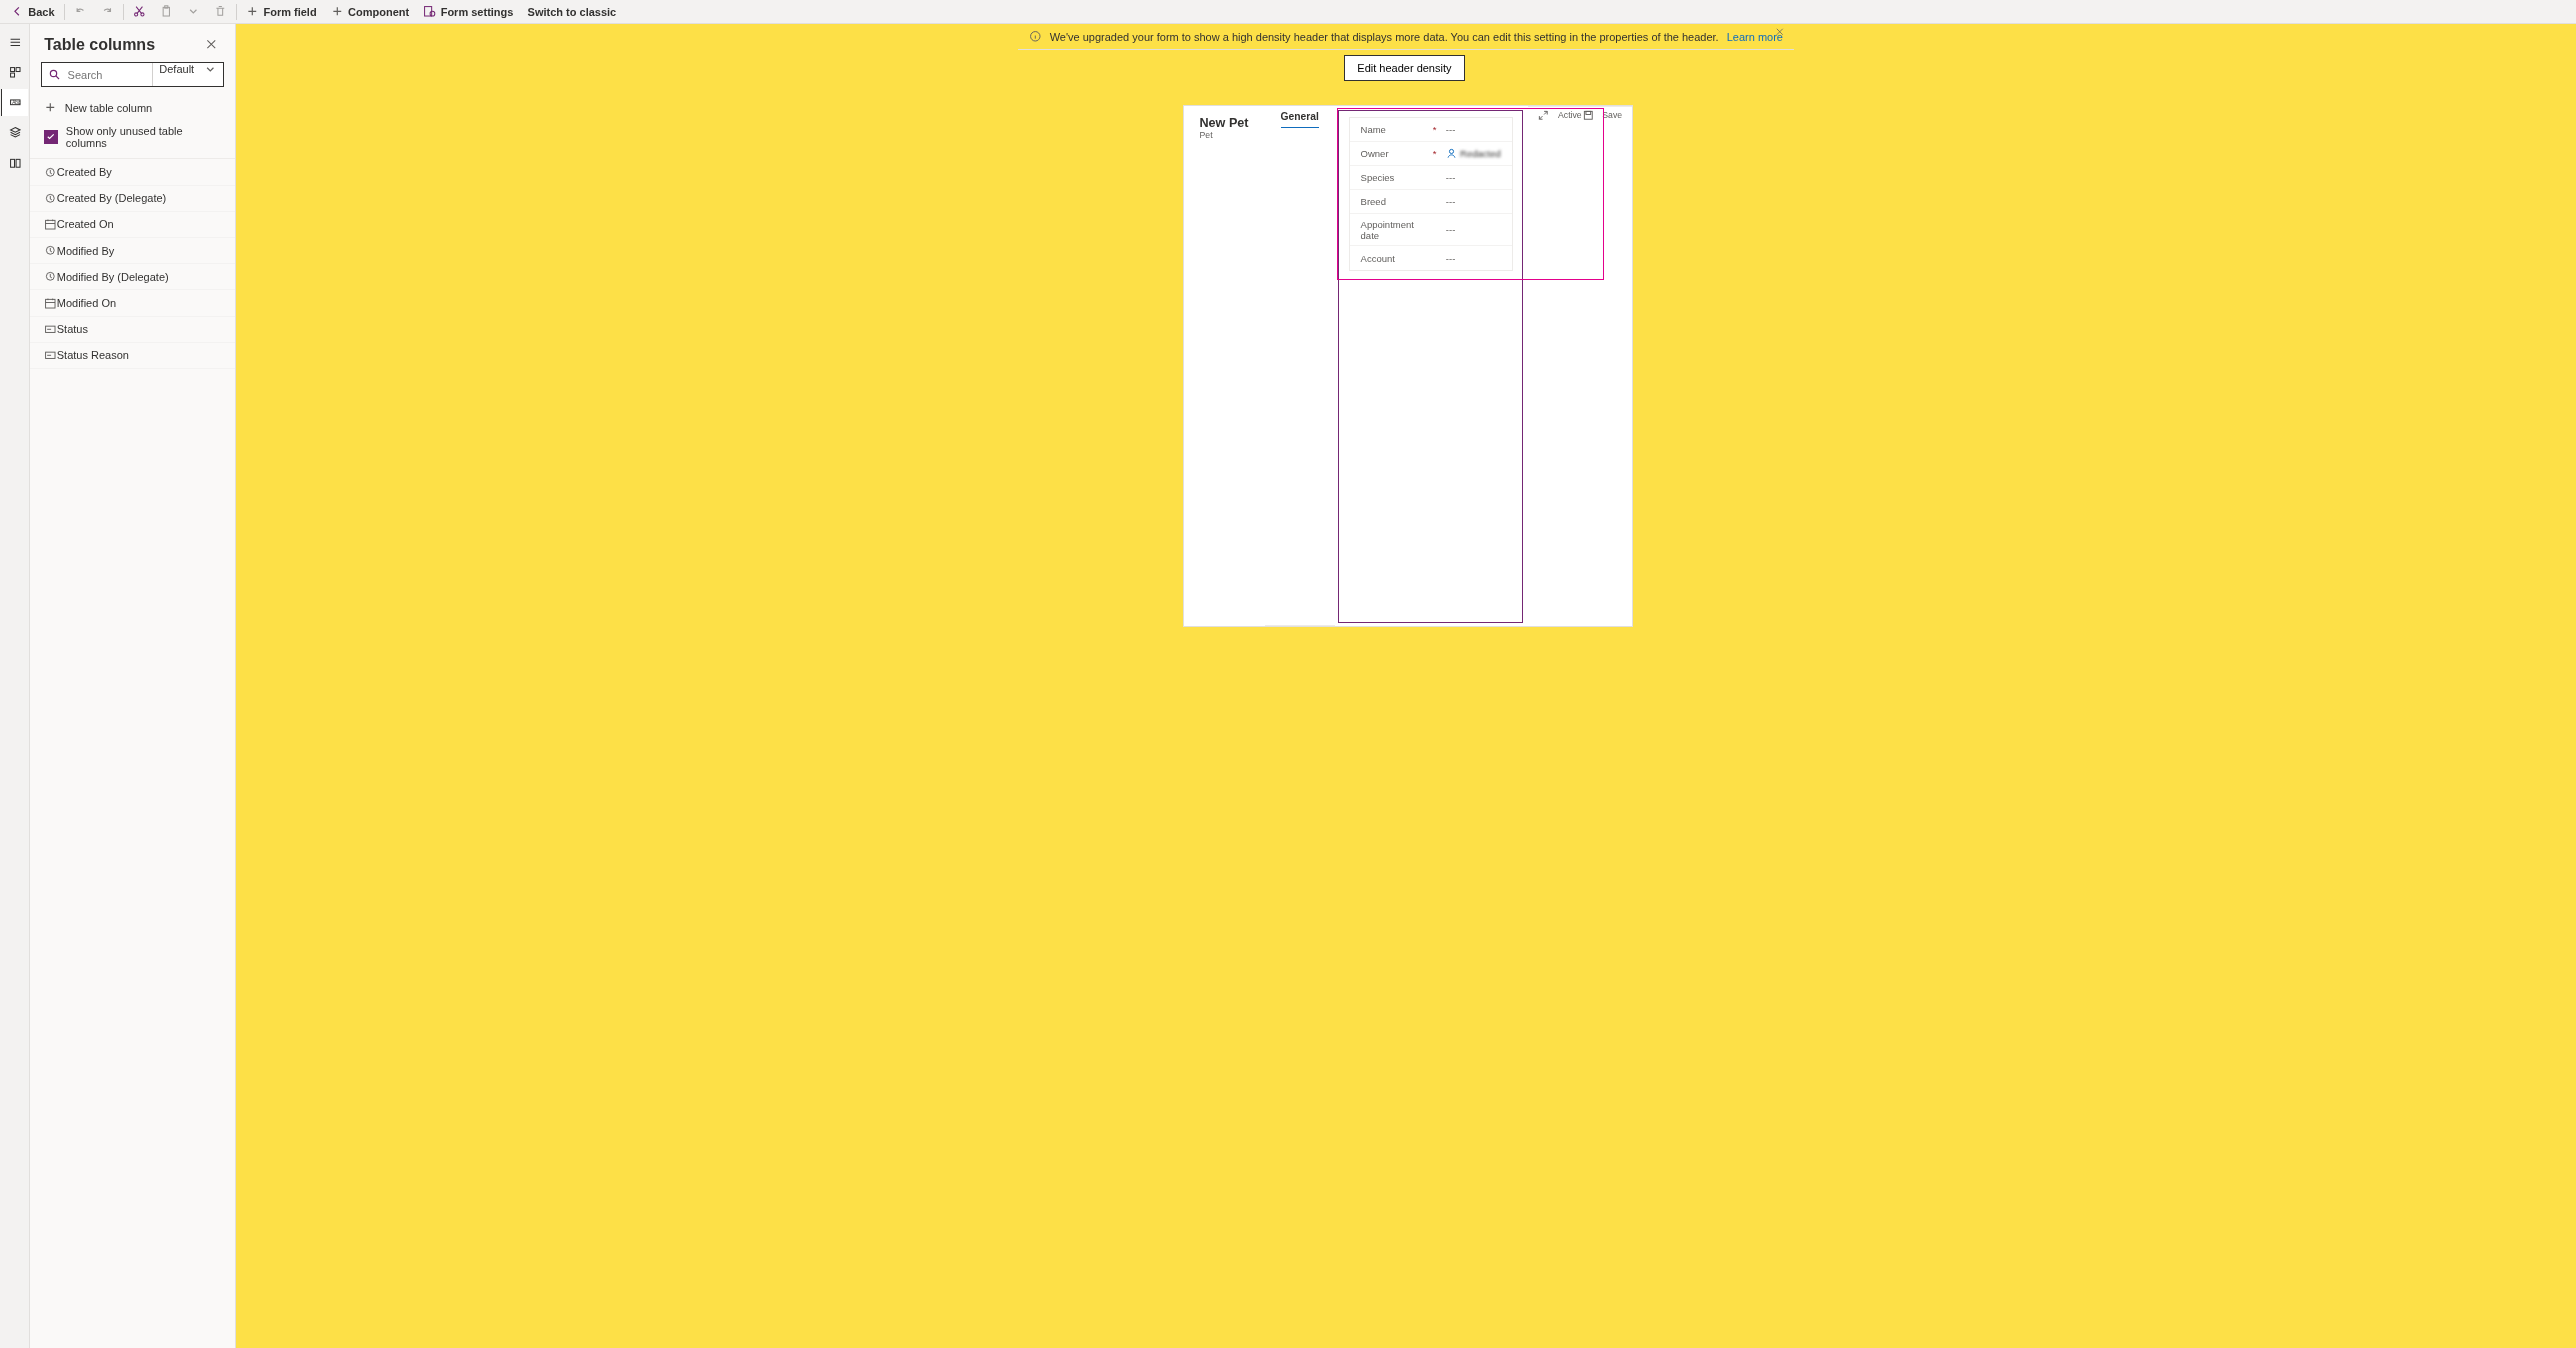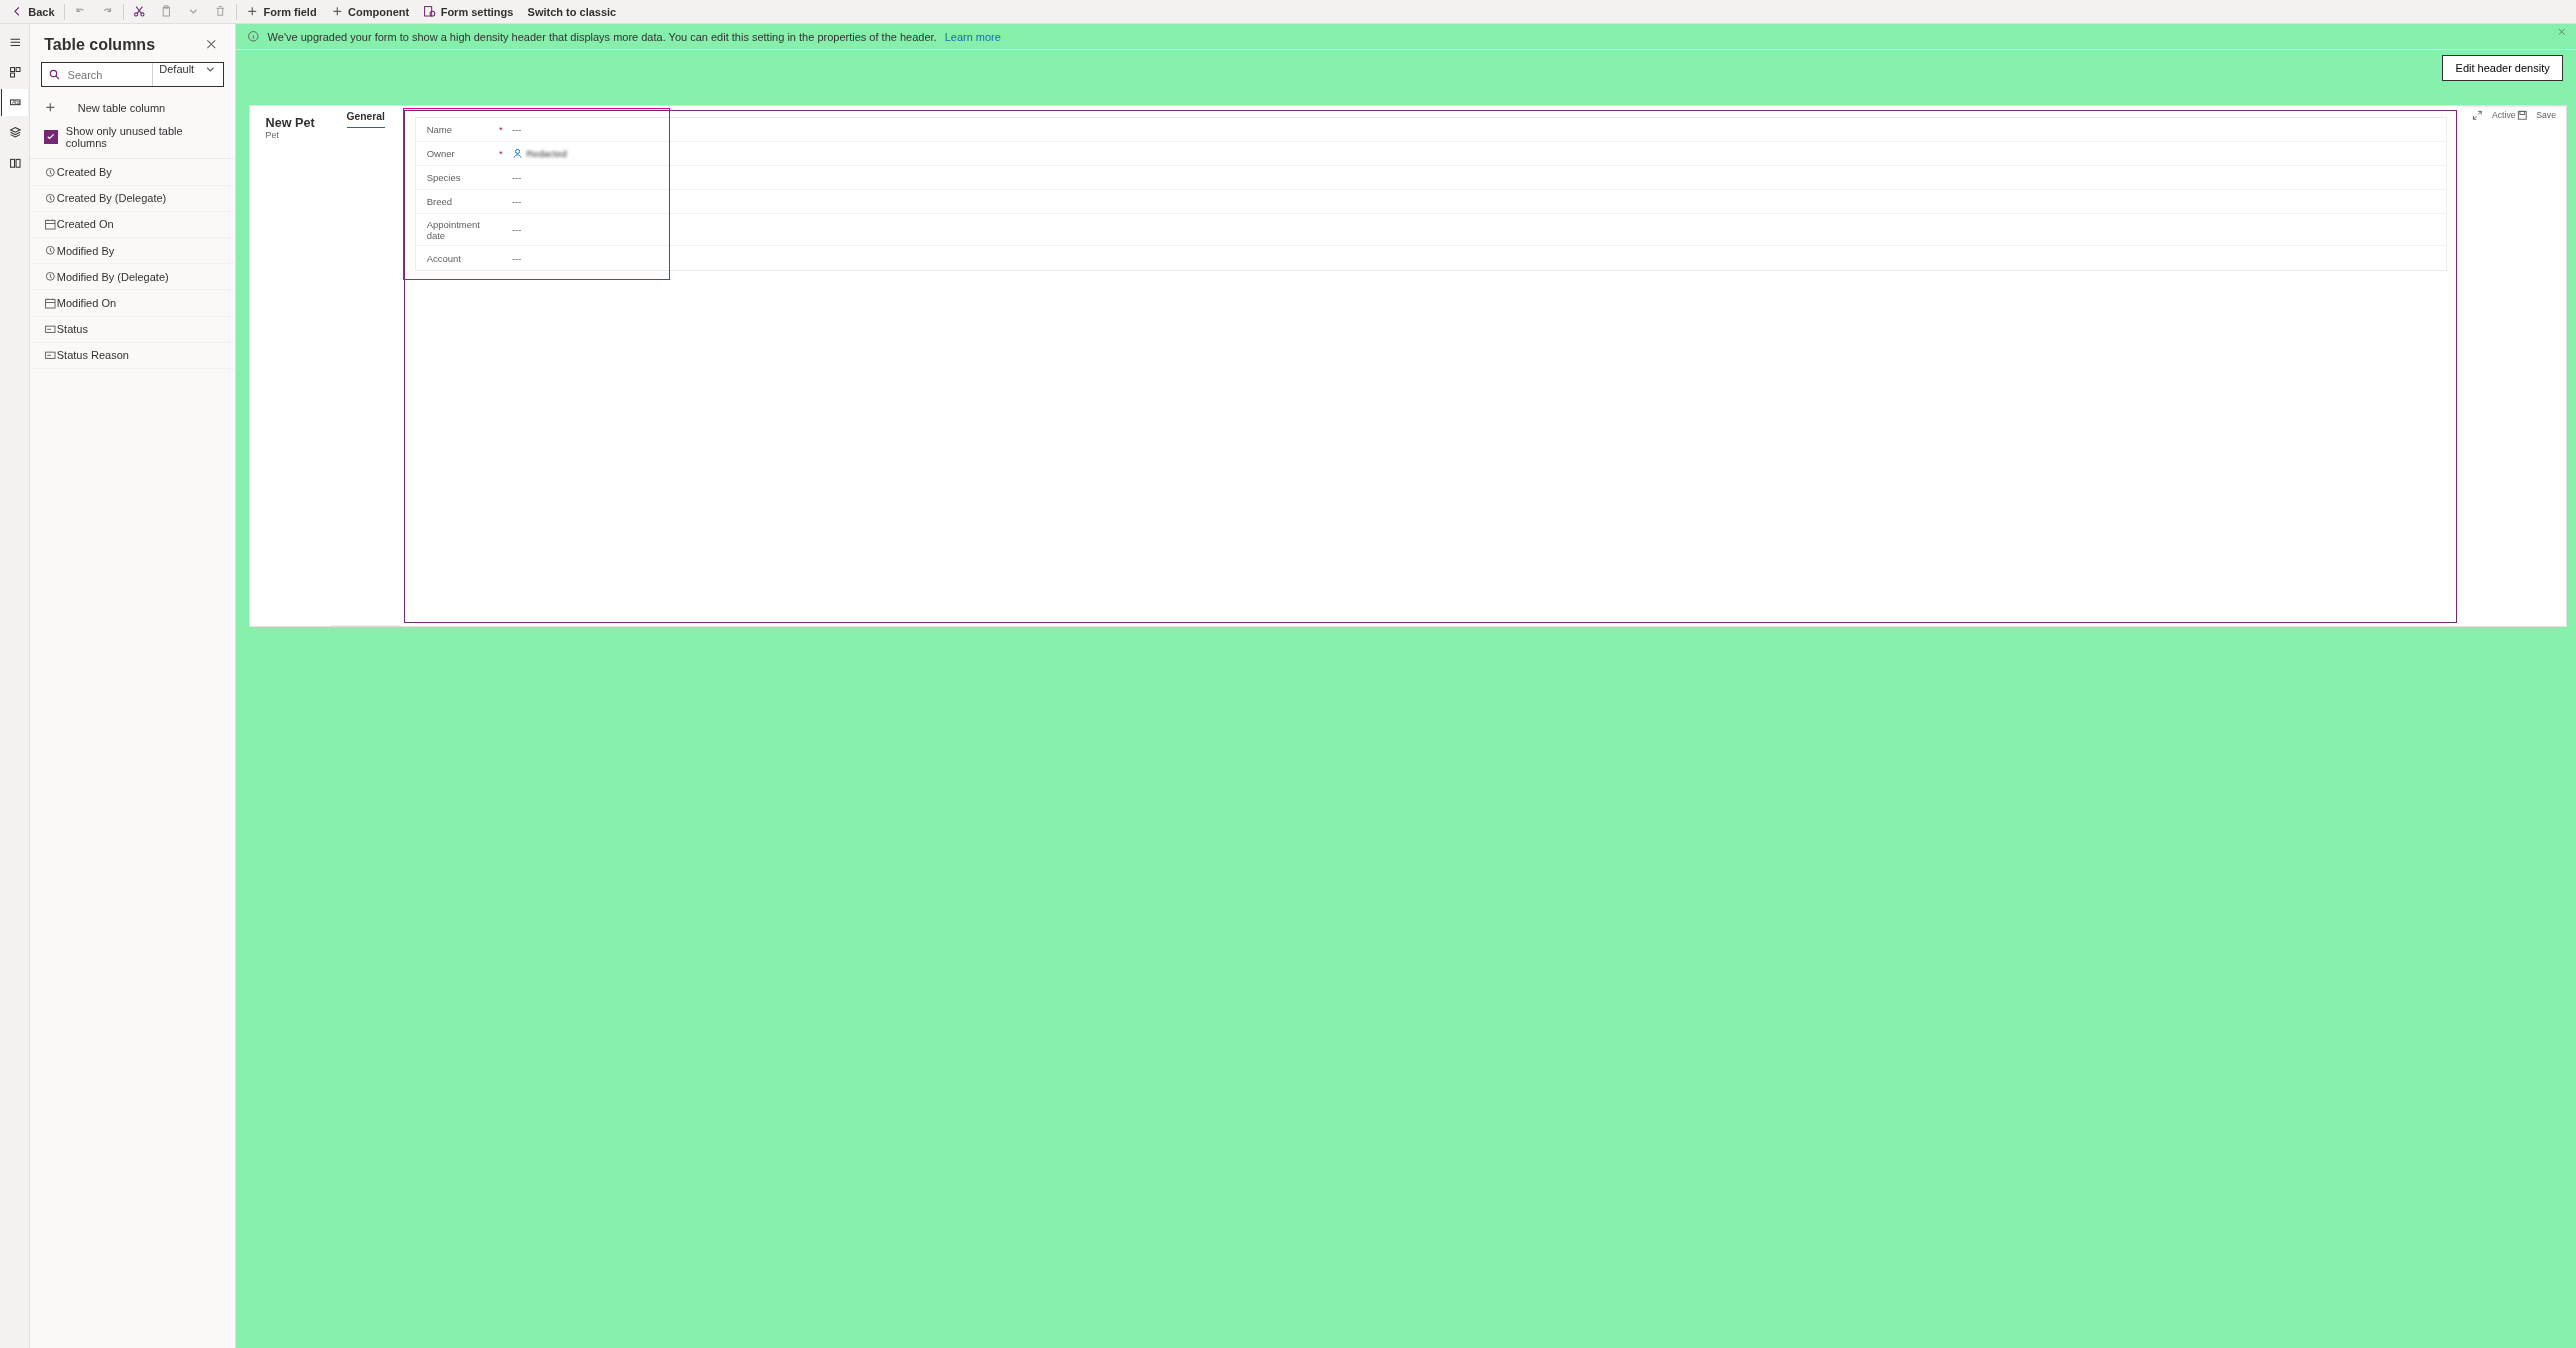--- a/index.html
+++ b/index.html
@@ -24,33 +24,33 @@
   .panel { width:206px; background:#faf9f8; border-right:0.8px solid #e1dfdd; display:flex; flex-direction:column; }
   .panel-head { display:flex; align-items:center; justify-content:space-between; padding:11px 14.2px 8px 14.2px;text-align:center; }
   .panel-title { font-size:16px; font-weight:600; }
   .panel-close { cursor:pointer; width:19px; height:19px; display:flex; align-items:center; justify-content:center; }
 
   .search-row { display:flex; align-items:center; border:0.8px solid #323130; margin:0 11px 8px 11px; height:25px; background:#fff; }
   .search-box { flex:1; display:flex; align-items:center; padding:0 6.3px; gap:4.7px; }
   .search-box input { border:none; outline:none; width:100%; font-size:11px; background:transparent; }
   .filter-dd { width:71px; height:100%; border-left:0.8px solid #d2d0ce; display:flex; align-items:flex-start; justify-content:space-between; padding:0 6.3px; cursor:pointer; }
 
-  .new-col { display:flex; align-items:center; gap:21px; padding:6.3px 14.2px; cursor:pointer; }
+  .new-col { display:flex; align-items:center; gap:8px; padding:6.3px 14.2px; cursor:pointer; }
   .new-col .plus { color:#605e5c; }
 
   .chk-row { display:flex; align-items:center; gap:8px; padding:4.7px 14.2px 9.5px 14.2px; border-bottom:0.8px solid #edebe9; }
   .chk { width:14.2px; height:14.2px; background:#742774; display:flex; align-items:center; justify-content:center; }
   .chk svg { width:9.5px; height:9.5px; stroke:#fff; }
 
   .col-list { flex:1; overflow:auto; }
   .col-item { display:flex; align-items:center; gap:0; padding:6.3px 14.2px; cursor:pointer; border-bottom:0.8px solid #f3f2f1; }
   .col-ic { width:12.6px; height:12.6px; display:flex; align-items:center; justify-content:center; }
 
   
-  .canvas-wrap { flex:1; display:flex; flex-direction:column; min-height:0; background:#86efac; }
+  .canvas-wrap { flex:1; display:flex; flex-direction:column; min-height:0; background:#fde047;align-items:center; }
   .info-bar { display:flex; align-items:center; justify-content:space-between; padding:6.3px 11px 6.3px 11px; border-bottom:0.8px solid #e1dfdd; position:relative; }
   .info-left { display:flex; align-items:center; gap:8px; }
   .info-link { color:#0f6cbd; cursor:pointer; }
   .info-x { position:absolute; right:9.5px; top:3.2px; cursor:pointer; font-size:9.5px; color:#605e5c; }
   .edit-btn { border:0.8px solid #323130; background:#fff; padding:6.3px 12.6px; cursor:pointer; font-size:11px; margin-right:3.2px; }
 
   .canvas-scroll { flex:1; overflow:auto; padding:16px 9.5px 4.7px 12.6px; }
   .form-card { background:#fff; border:0.8px solid #e1dfdd; min-height:522px; display:flex; flex-direction:row; }
   .form-head { padding:9.5px 16px 4.7px 16px; }
   .form-title { font-size:12.6px; font-weight:600; }

